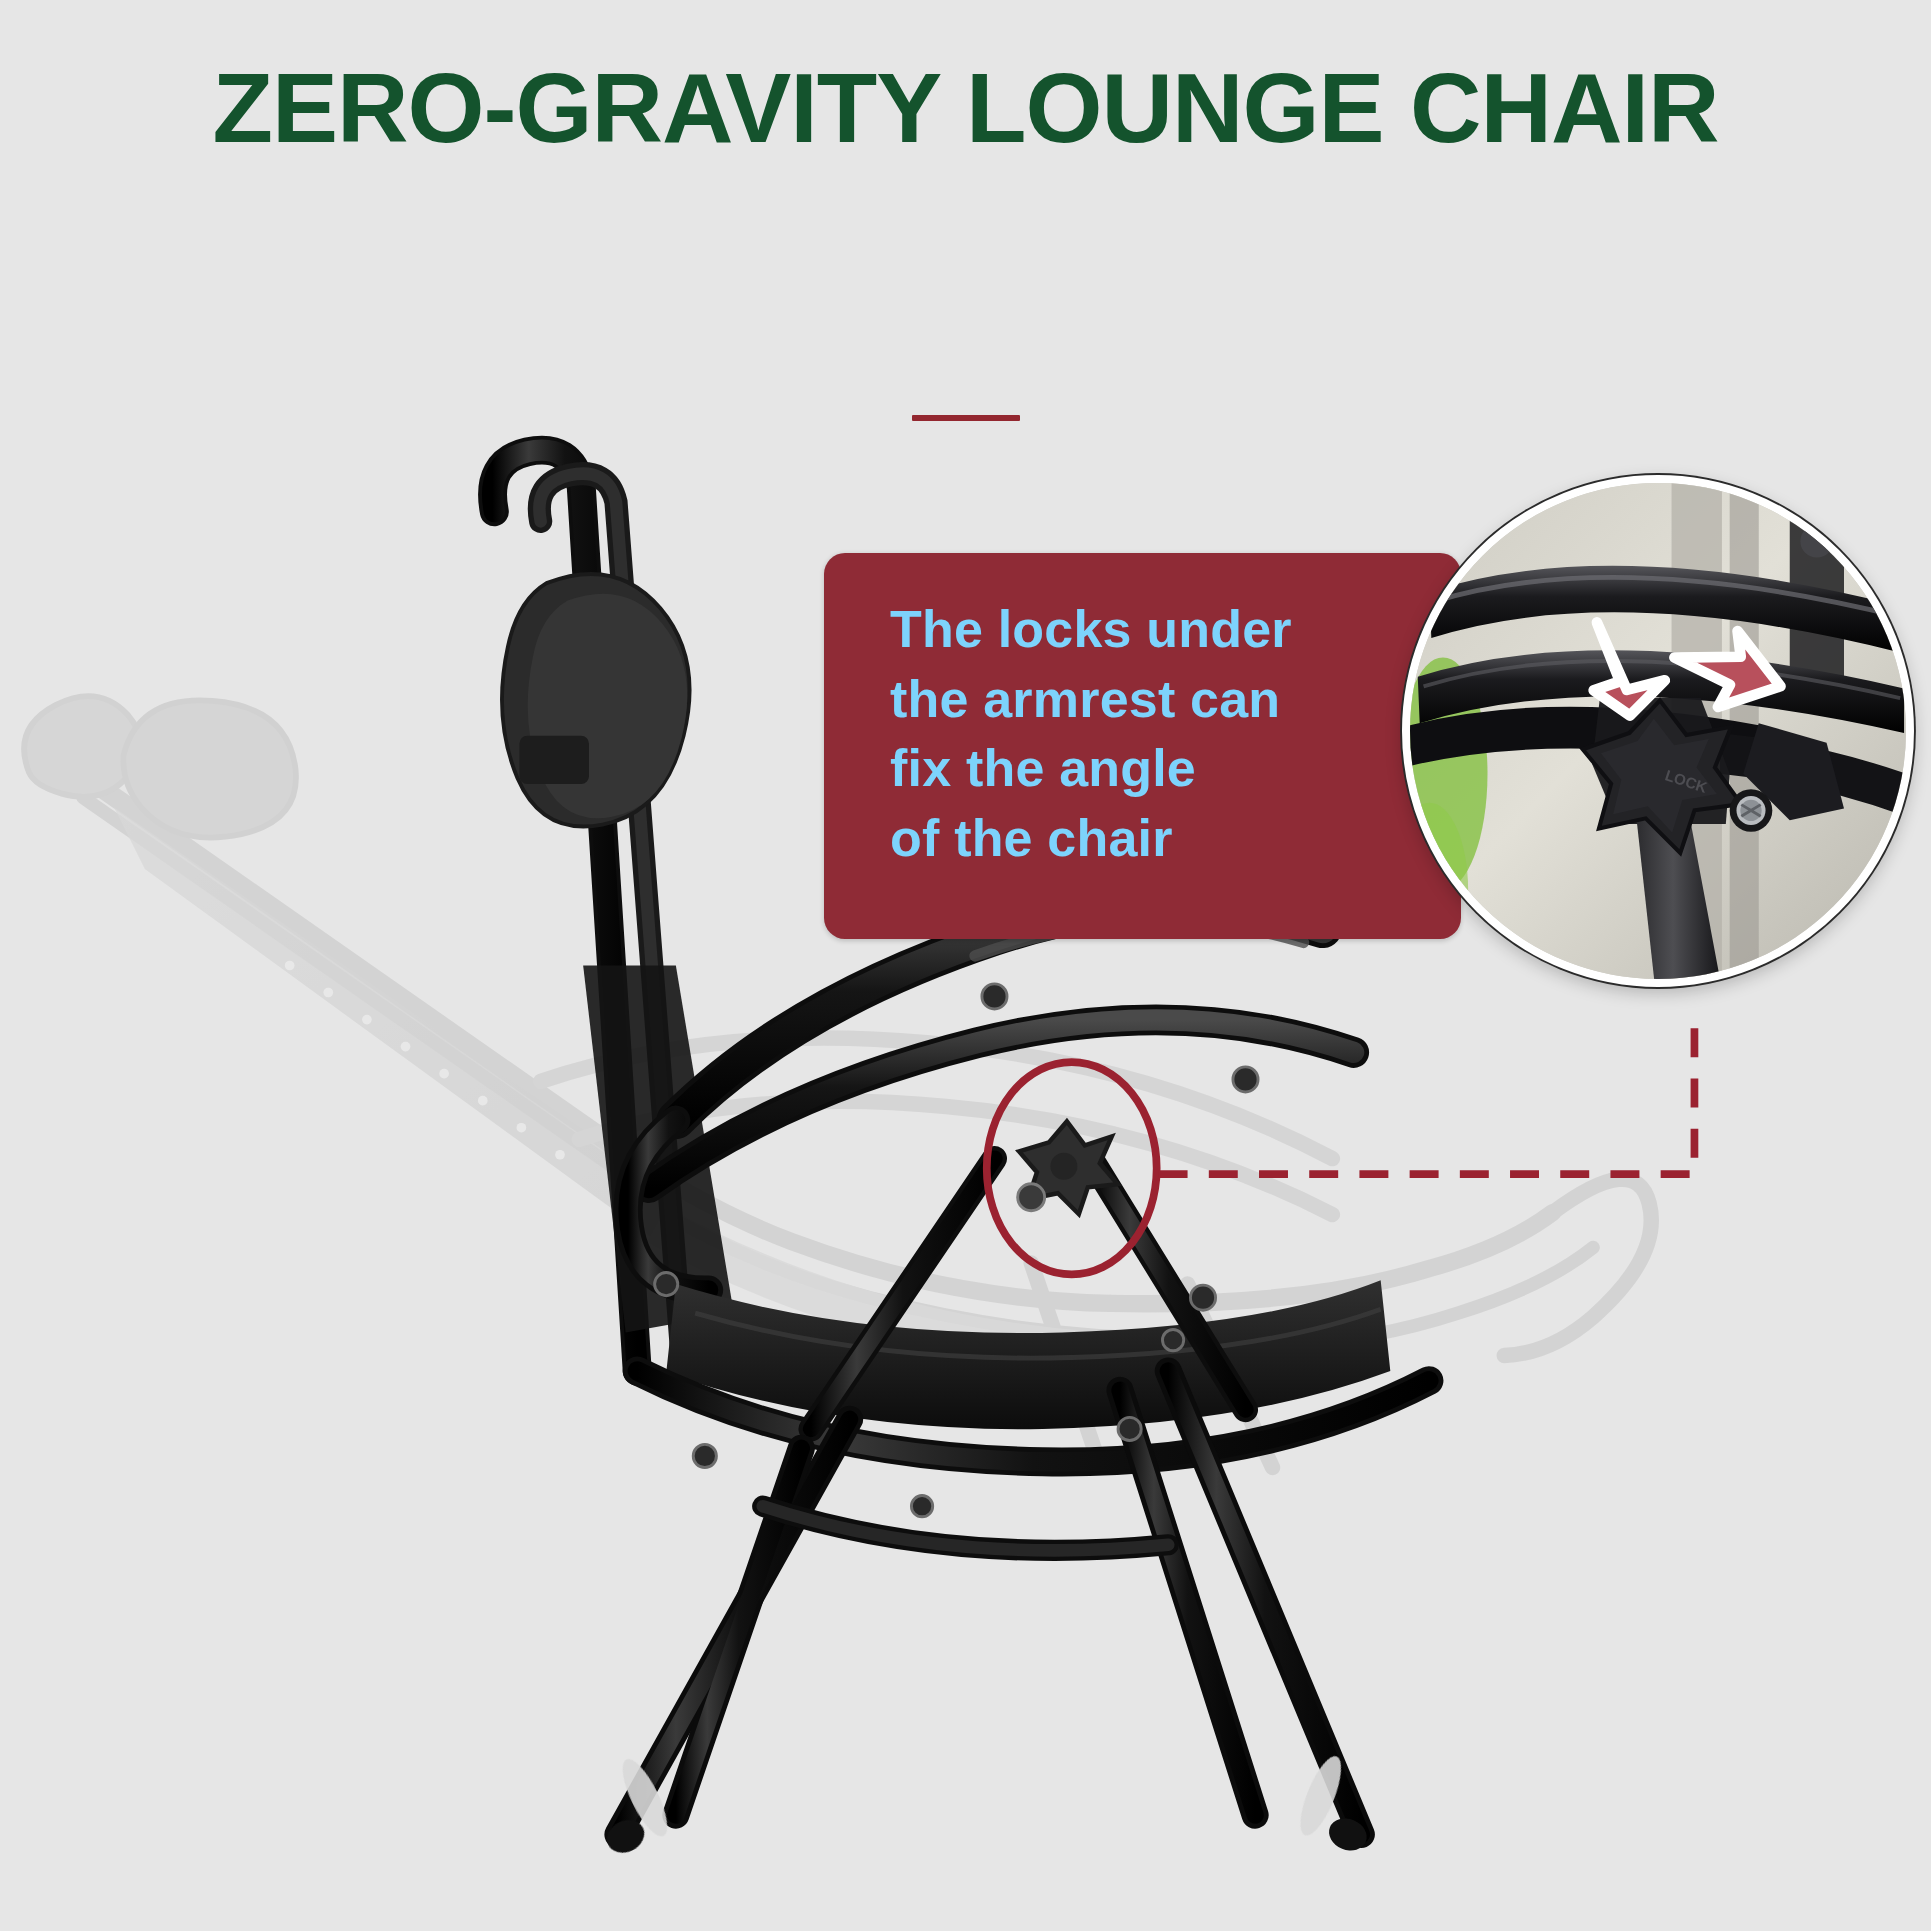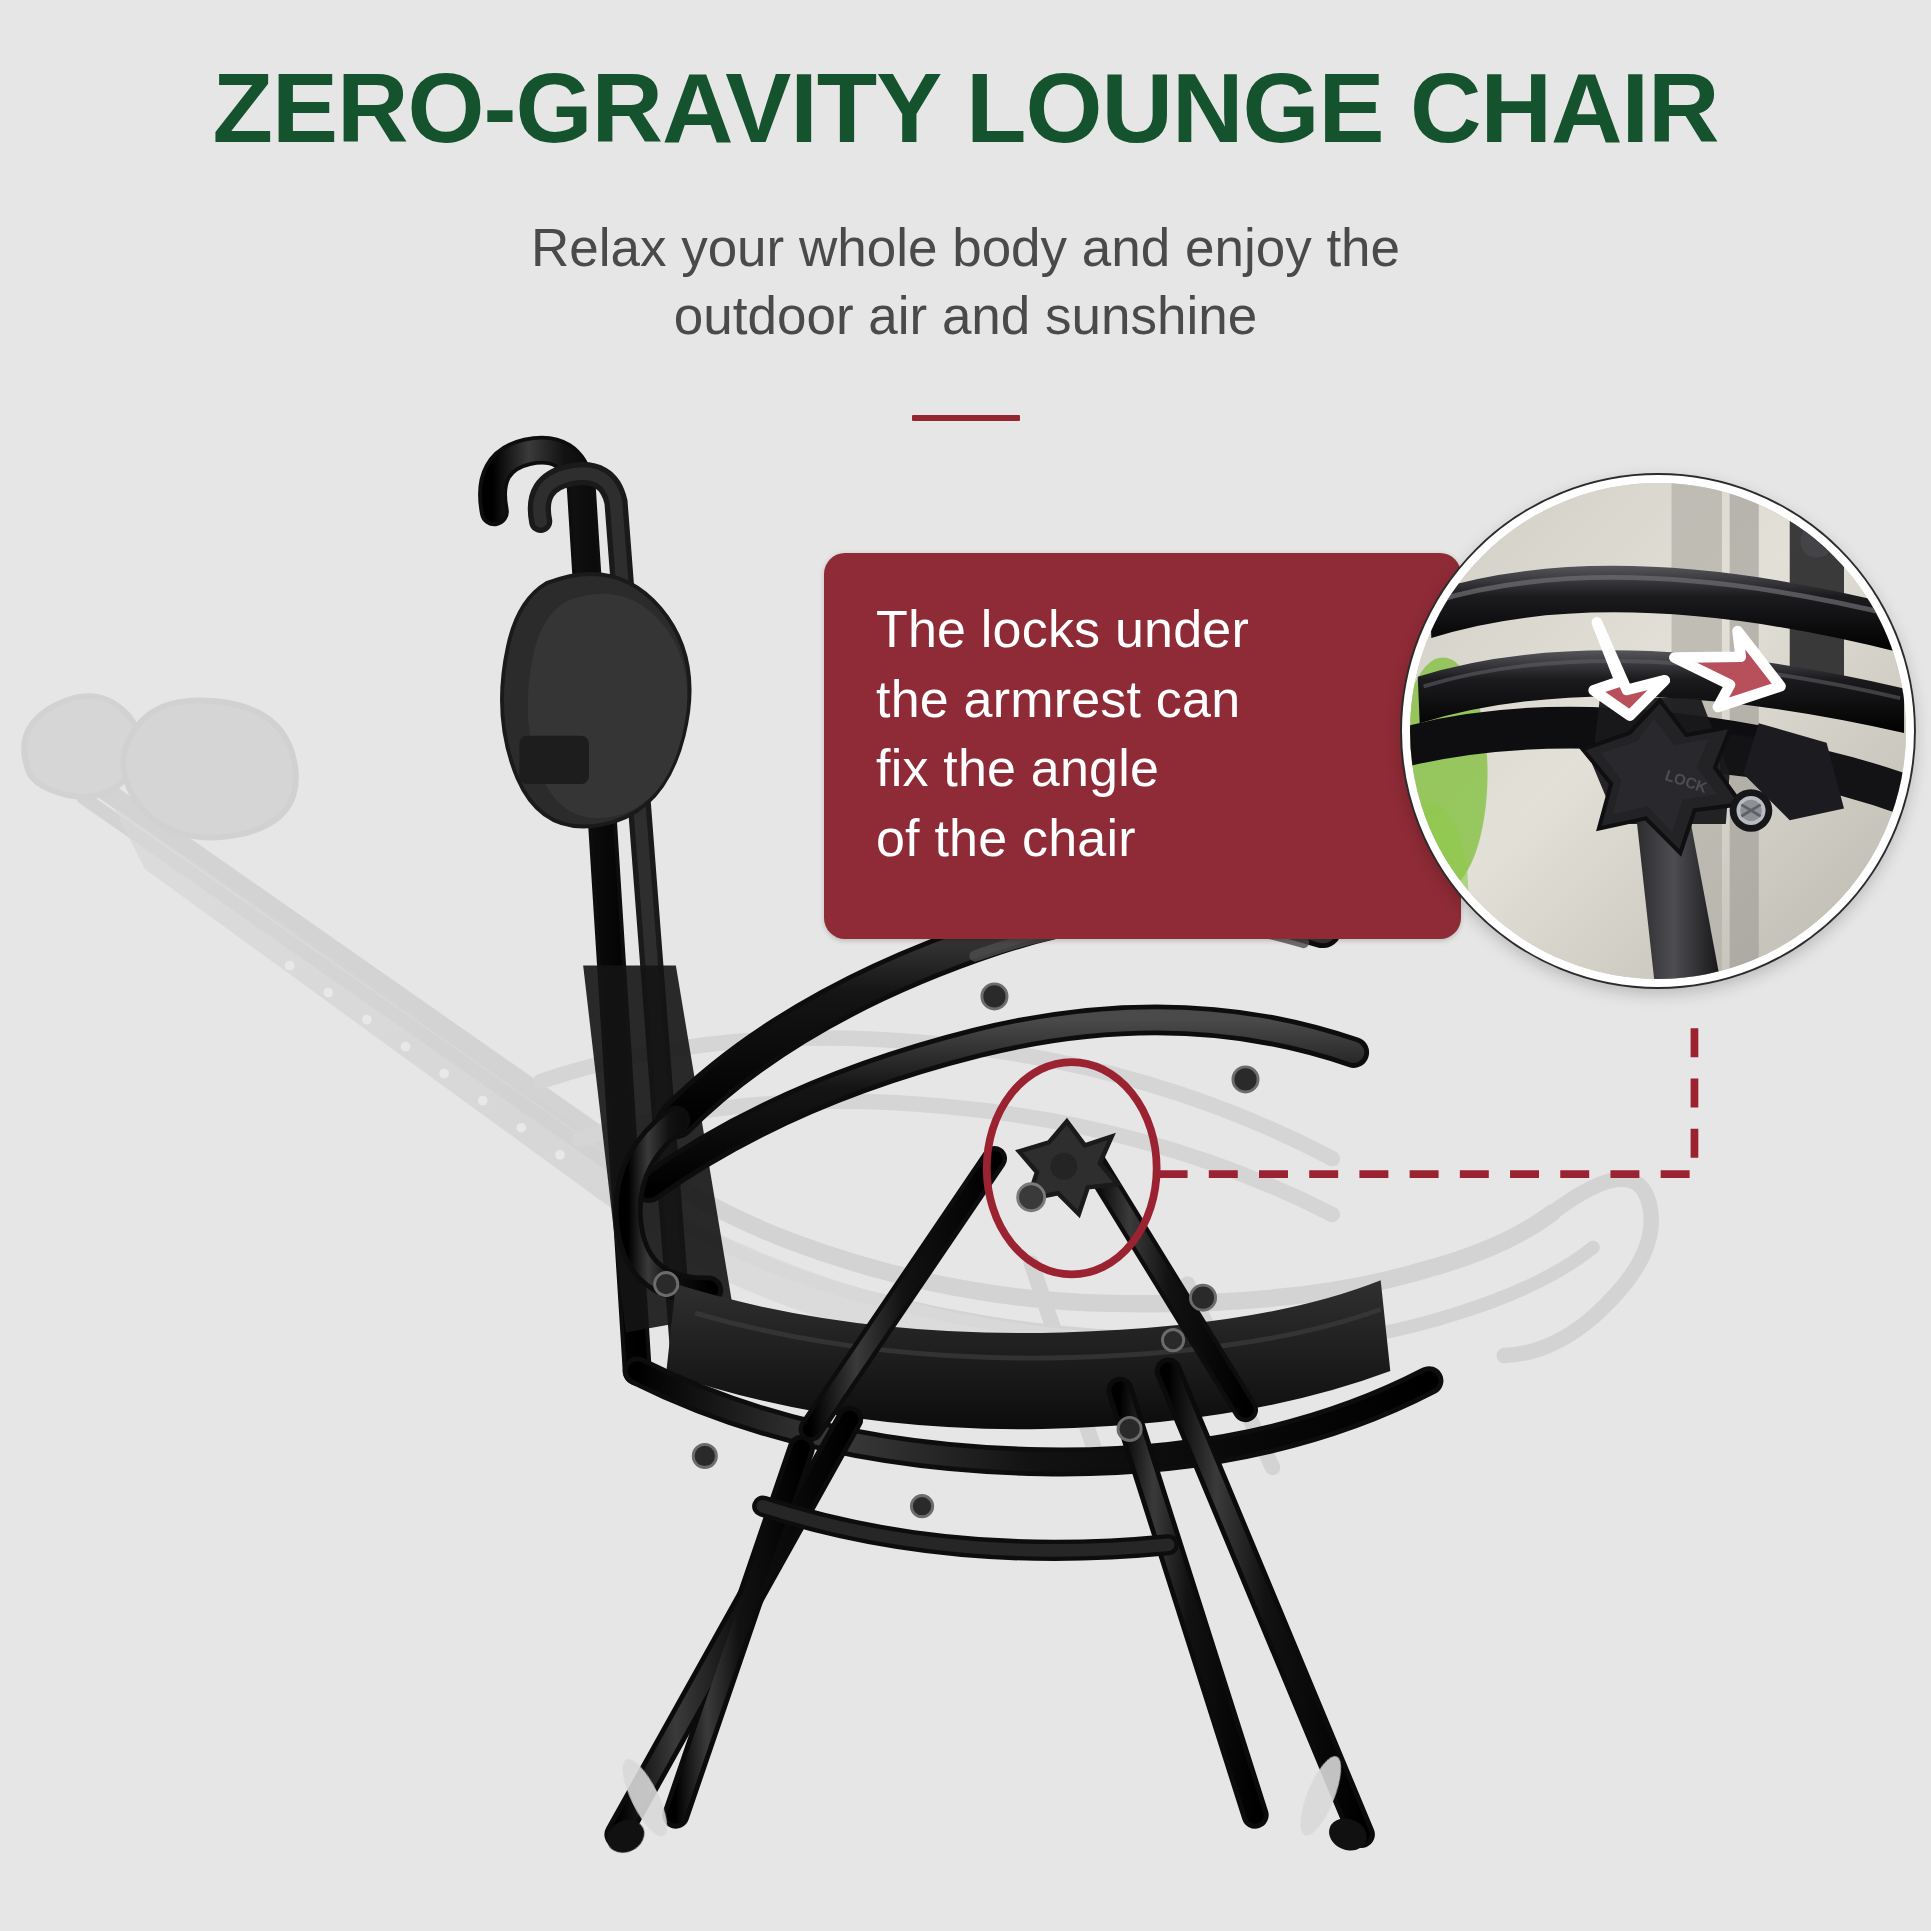--- a/index.html
+++ b/index.html
@@ -34,22 +34,22 @@
   
   .chair { position:absolute; left:0; top:0; width:1931px; height:1931px; }
 
   
   .callout {
     position:absolute; left:824px; top:553px; width:637px; height:386px;
     background:#8f2b36; border-radius:21px;
     box-shadow:0 1.9px 5.8px rgba(0,0,0,.18);
   }
   .callout-text {
-    position:absolute; left:52px; top:42px; width:512px;
-    color:#ffffff; font-size:52px; font-weight:400; line-height:1.34;
+    position:absolute; left:66px; top:42px; width:512px;
+    color:#7dd3fc; font-size:52px; font-weight:700; line-height:1.34;
     letter-spacing:0.2px;
   }
   .callout-text span { display:block; white-space:nowrap; }
 
   
   .inset {
     position:absolute; left:1402px; top:475px; width:512px; height:512px;
     border-radius:50%; overflow:hidden;
     border:8.7px solid #ffffff;
     box-shadow:0 0 0 1.9px #2b2b2b, 0 5.8px 17.4px rgba(0,0,0,.22);
@@ -60,24 +60,20 @@
   
   .connector { position:absolute; left:0; top:0; width:1931px; height:1931px; }
 </style>
 </head>
 <body>
 
 <div id="stage">
 
   <div class="title">ZERO-GRAVITY LOUNGE CHAIR</div>
 
-  <div class="subtitle">
-    <span>Relax your whole body and enjoy the</span>
-    <span>outdoor air and sunshine</span>
-  </div>
 
   <div class="divider"></div>
 
   <svg class="ghost" viewBox="0 0 2000 2000">
     <defs>
       <linearGradient id="gmesh" x1="0" y1="0" x2="1" y2="1">
         <stop offset="0" stop-color="#b9b9b9"></stop>
           <stop offset="1" stop-color="#9e9e9e"></stop>
       </linearGradient>
     </defs>

